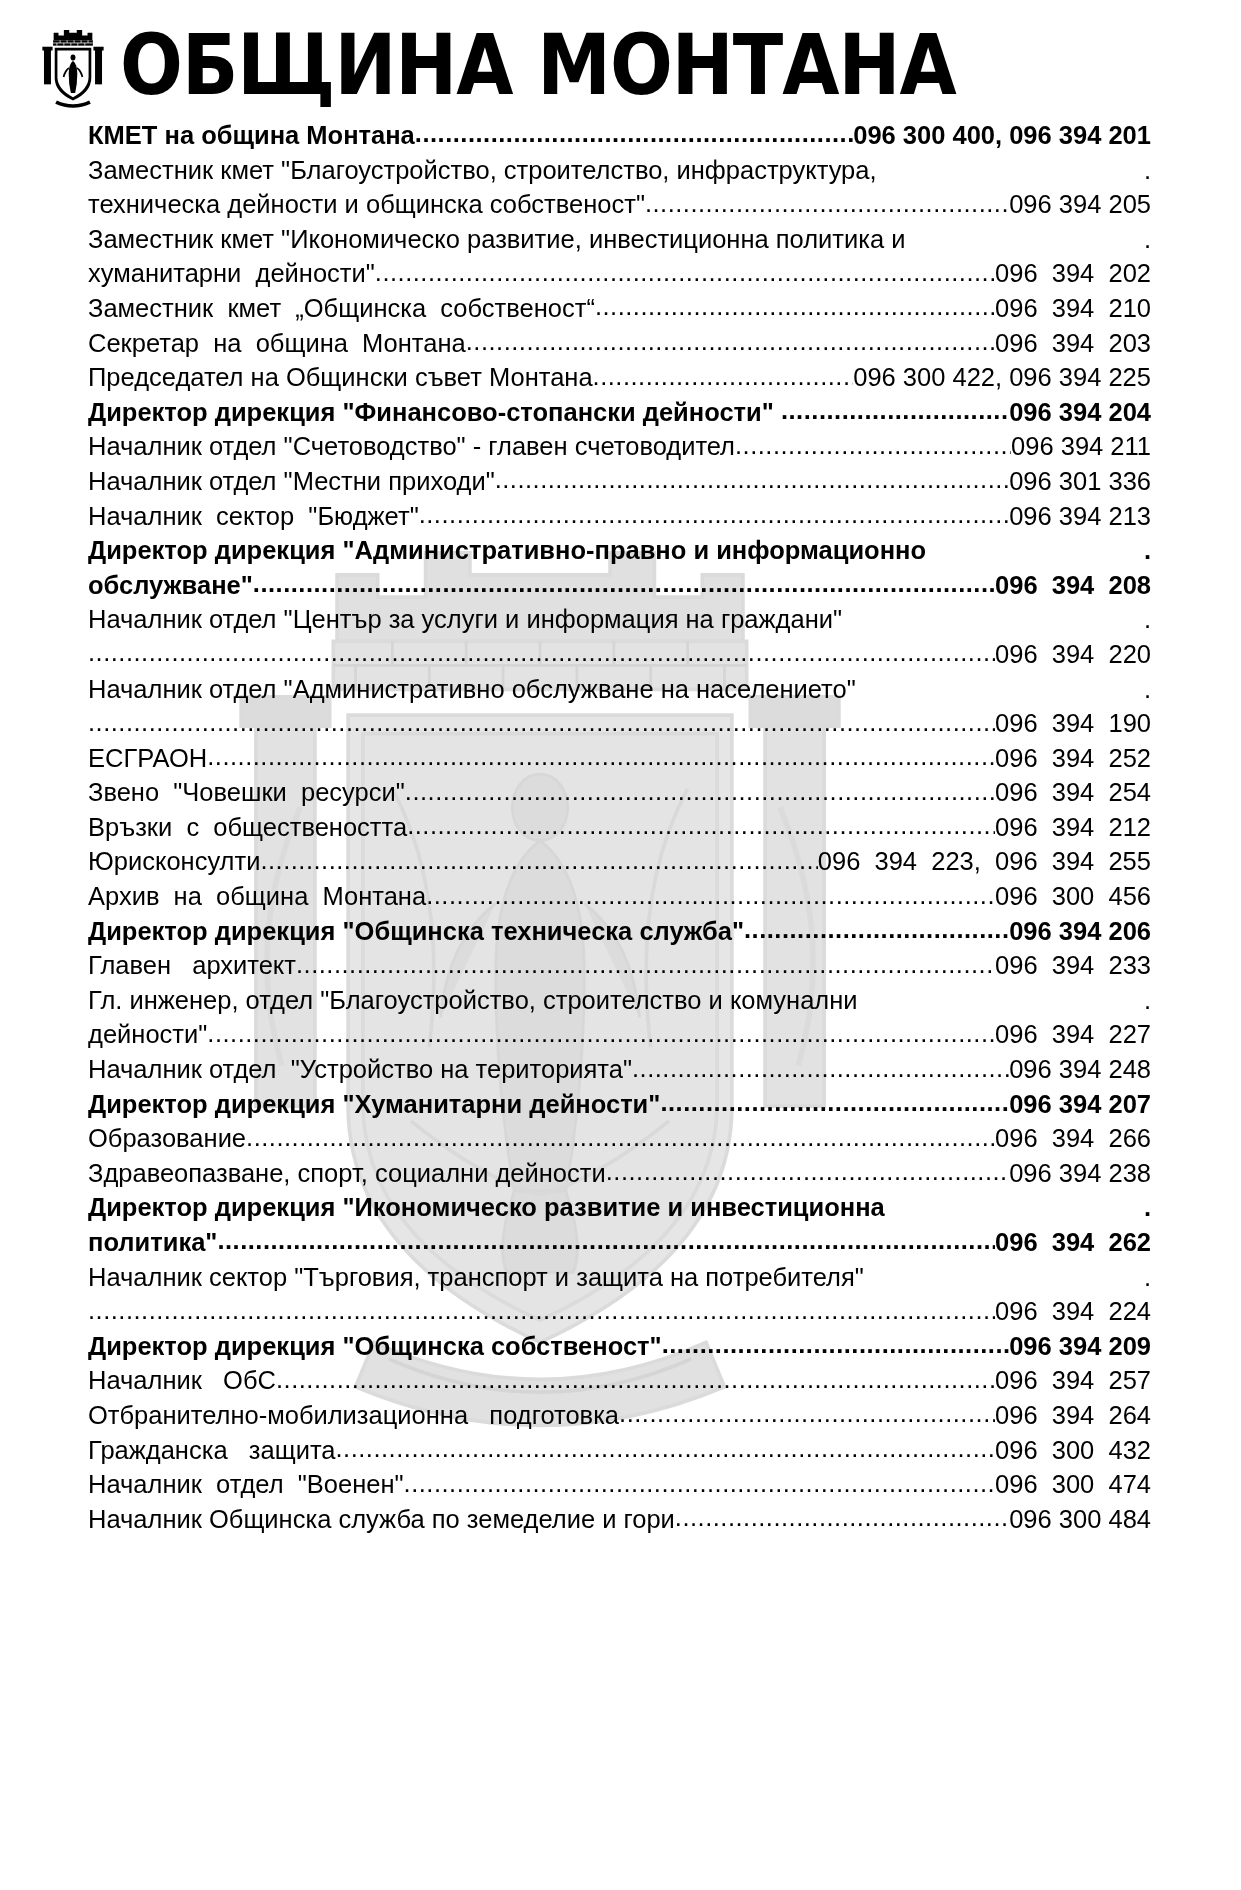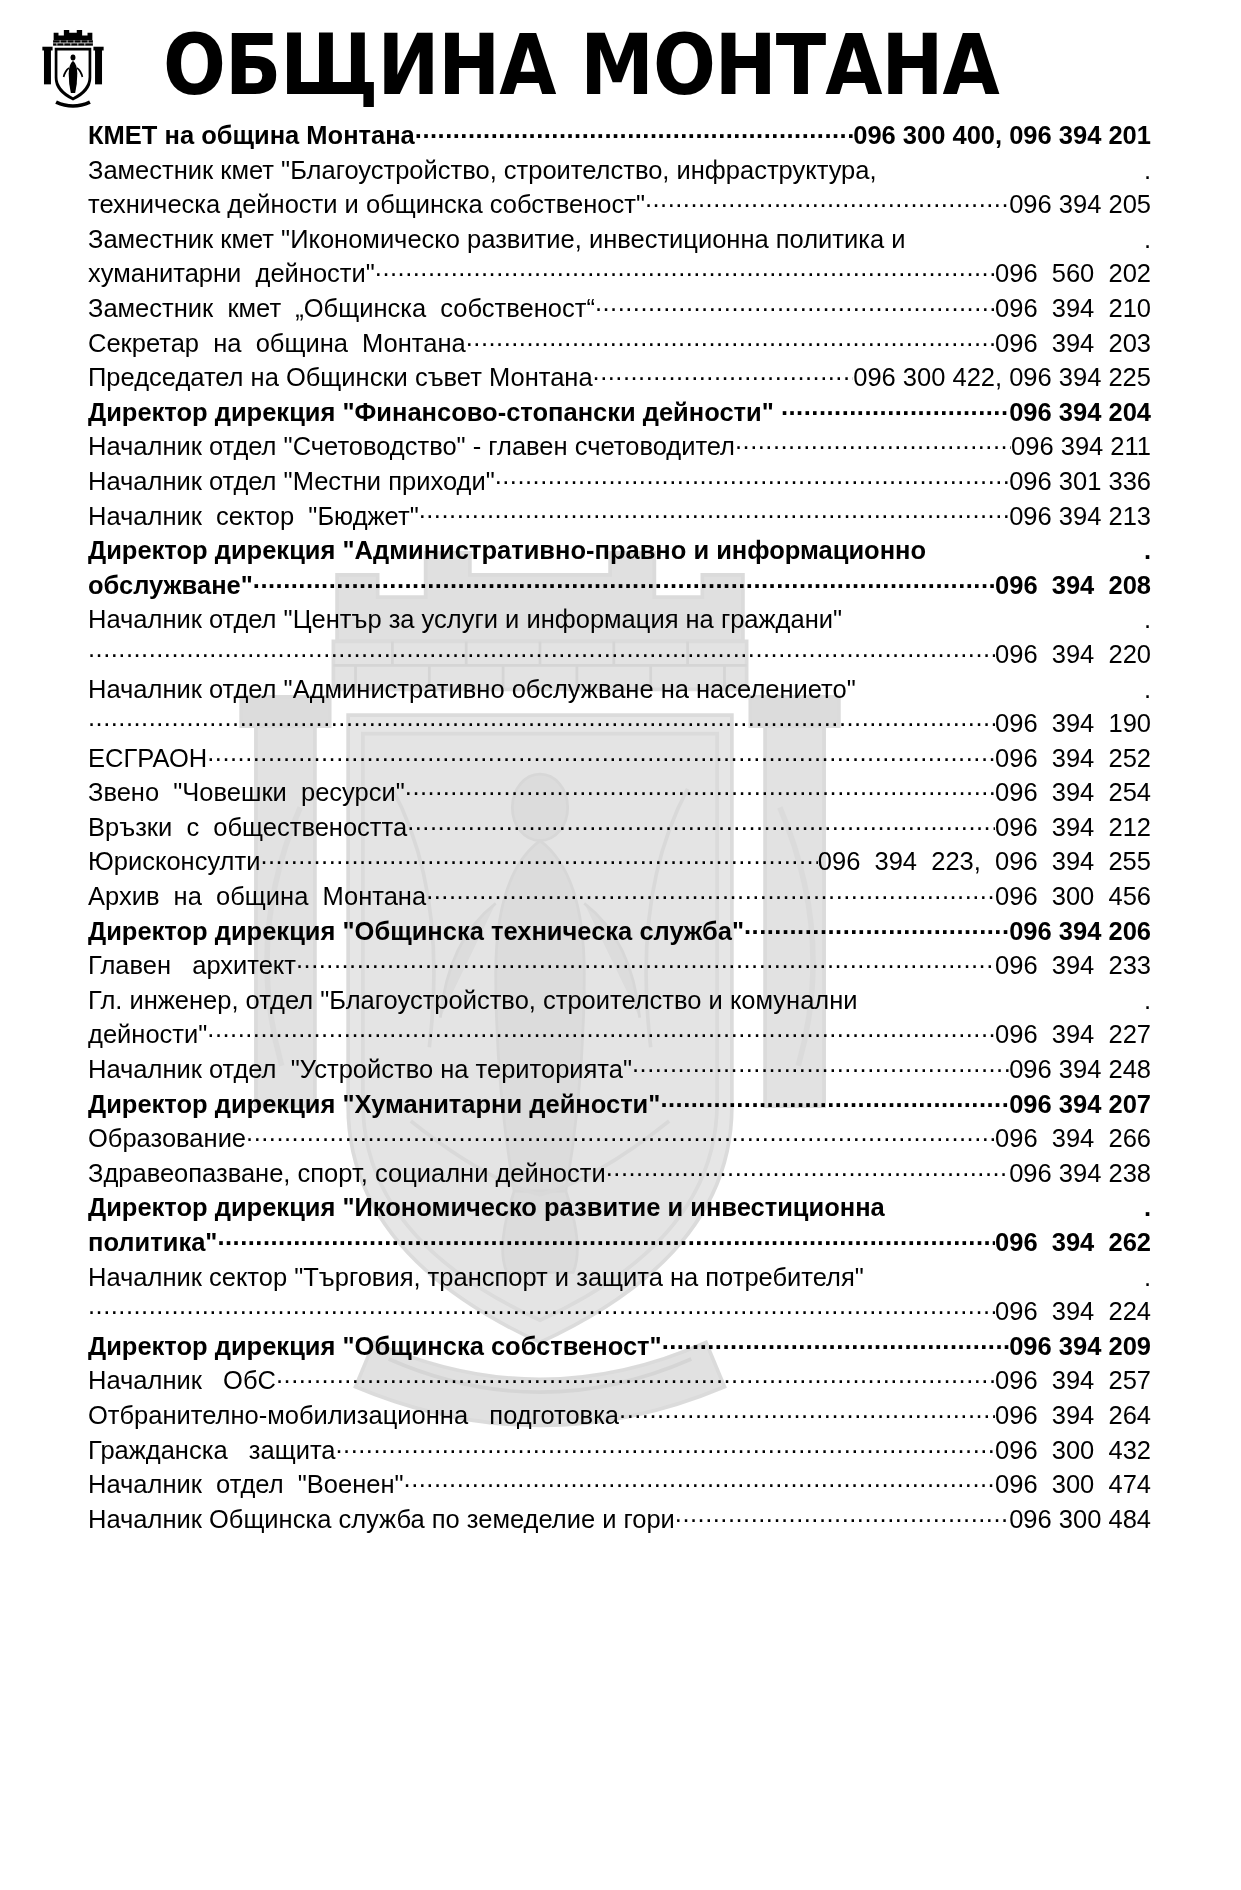--- a/index.html
+++ b/index.html
@@ -46,21 +46,20 @@
     padding: 0 90px 0 88px;
   }
 
   
   .masthead {
     display: flex;
     align-items: center;
     padding: 22px 0 4px 40px;
     position: relative;
     z-index: 3;
-    gap: 43px;
   }
   .crest {
     width: 66px;
     height: 86px;
     flex: 0 0 auto;
     margin-right: 14px;
   }
   .crest svg { width: 100%; height: 100%; display: block; }
   .masthead-title {
     font-family: "DejaVu Sans", sans-serif;
@@ -81,21 +80,21 @@
     display: block;
     font-size: 25.5px;
     line-height: 34.6px;
     white-space: nowrap;
     overflow: hidden;
     position: relative;
   }
   
   .row {
     display: flex;
-    align-items: center;
+    align-items: flex-end;
     width: 100%;
     white-space: nowrap;
   }
   .label {
     flex: 0 0 auto;
     white-space: pre;
   }
   .leader {
     flex: 1 1 auto;
     overflow: hidden;
@@ -238,21 +237,21 @@
           </div>
         </div>
         <div class="entry">
           <div class="row textonly">
             <span class="label">Заместник кмет "Икономическо развитие, инвестиционна политика и</span>
             <span class="trail">.</span>
           </div>
           <div class="row">
             <span class="label">хуманитарни  дейности"</span>
             <span class="leader"></span>
-            <span class="num">096  560  202</span>
+            <span class="num">096  394  202</span>
           </div>
         </div>
         <div class="entry">
           <div class="row">
             <span class="label">Заместник  кмет  „Общинска  собственост“</span>
             <span class="leader"></span>
             <span class="num">096  394  210</span>
           </div>
         </div>
         <div class="entry">

